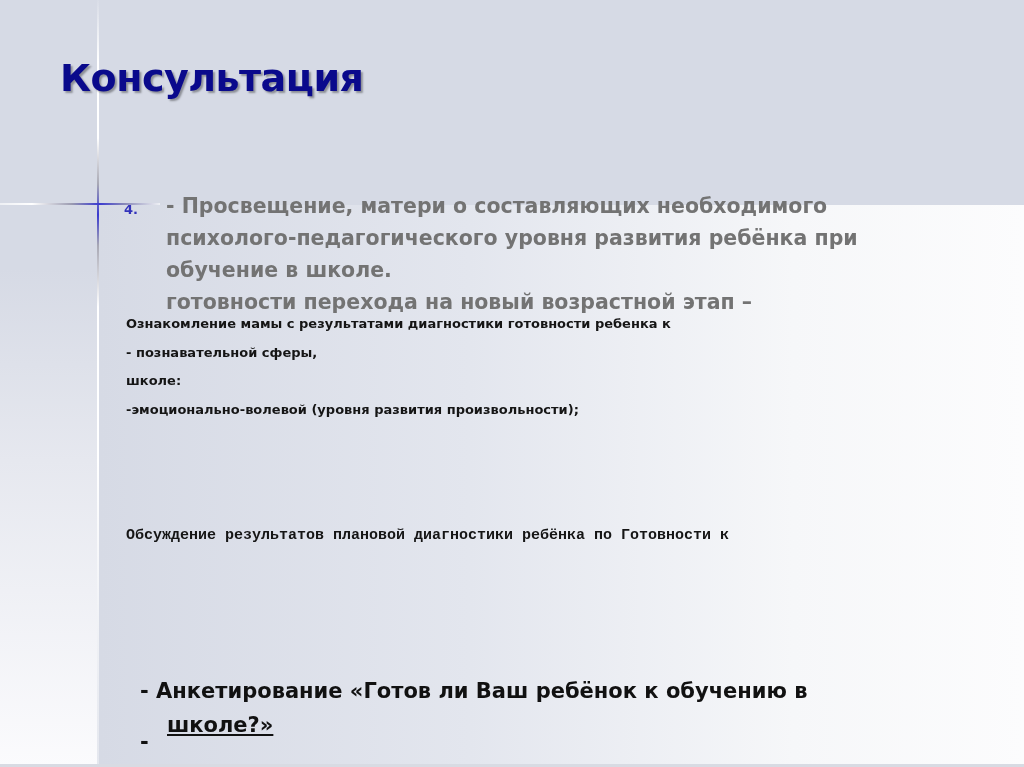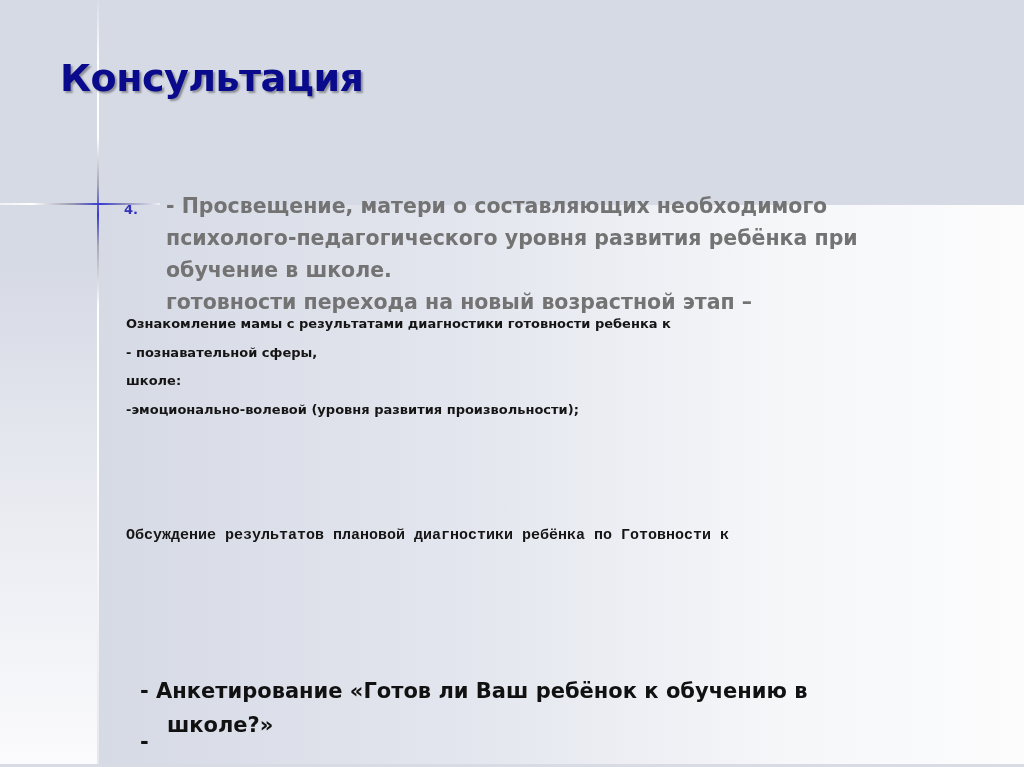--- a/index.html
+++ b/index.html
@@ -57,21 +57,21 @@
     position: absolute; left: 126px; top: 524px; width: 800px;
     font-family: Liberation Mono, monospace; font-weight: bold; font-size: 15px;
     line-height: 24px; color: #151515;
   }
   .p3 .cont { padding-left: 40px; }
   .p4 {
     position: absolute; left: 140px; top: 628px; width: 800px;
     font-family: "DejaVu Sans", sans-serif; font-weight: bold; font-size: 21px;
     line-height: 34px; color: #111111; margin-top: 46px;
   }
-  .p4 .cont { padding-left: 27px; }
+  .p4 .cont { padding-left: 27px; text-decoration: underline; }
   .p5 {
     position: absolute; left: 140px; top: 730px;
     font-family: "DejaVu Sans", sans-serif; font-weight: bold; font-size: 21px; color: #111111;
   }
   .bottom-edge {
     position: absolute; left: 0; top: 764px; width: 1024px; height: 3px; background: #d8dbe3;
   }
 </style>
 </head>
 <body>

